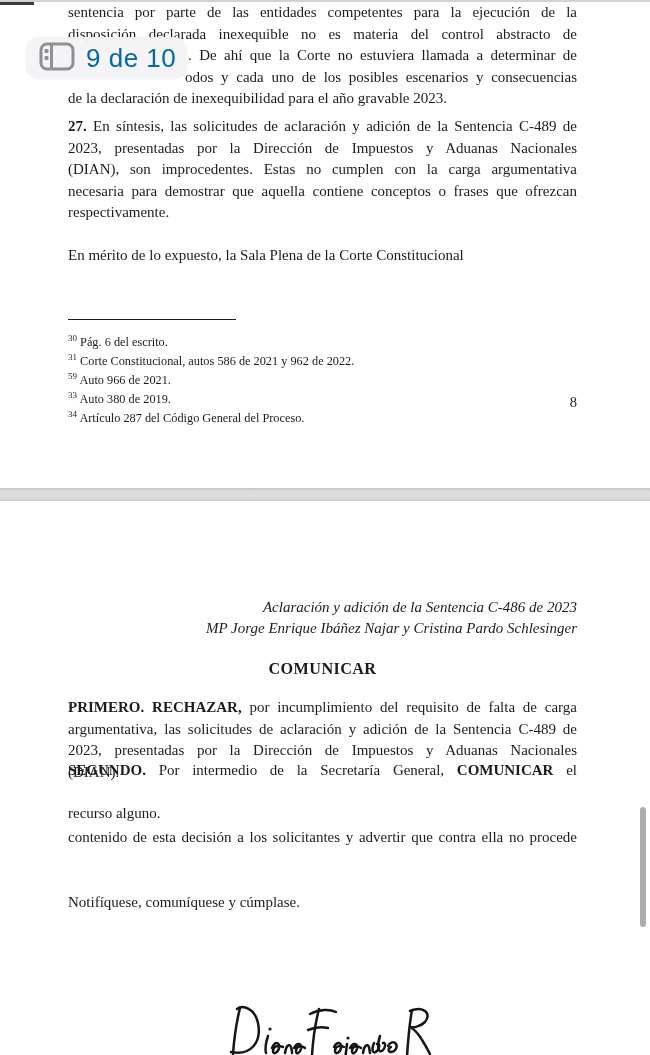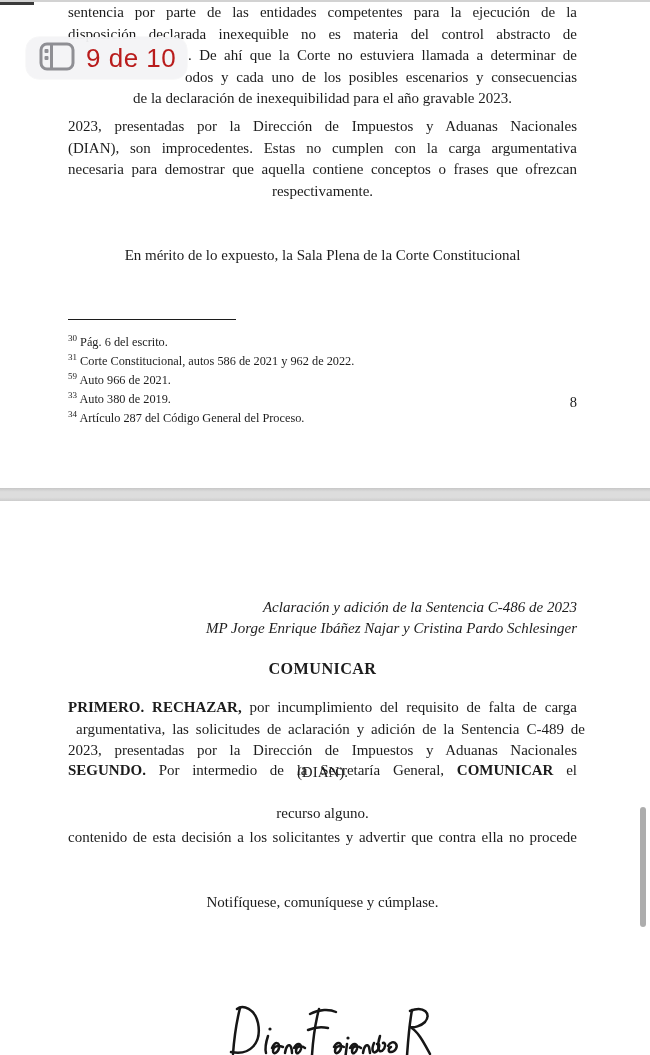--- a/index.html
+++ b/index.html
@@ -5,33 +5,33 @@
   html,body { margin:0; padding:0; background:#ffffff; }
   #screen {
     position:relative; width:650px; height:1055px; overflow:hidden;
     background:#ffffff; font-family:"Liberation Serif", serif; color:#1c1c1c;
   }
   
   .top-hairline { position:absolute; left:0; top:0; width:650px; height:2px; background:#d2d2d2; }
   .top-dark-fragment { position:absolute; left:0; top:2px; width:34px; height:3px; background:#3a3a3a; }
 
   
-  .doc-block { position:absolute; left:68px; width:509px;text-align:center; }
+  .doc-block { position:absolute; left:68px; width:509px; }
   .tl { white-space:nowrap; line-height:21.5px; font-size:15px; height:21.5px; overflow:visible; }
   .tl .inner { display:inline-block; white-space:pre; }
   .b { font-weight:700; }
   .single-line { font-size:15px; line-height:21.5px; white-space:nowrap; }
 
   
   .page-badge {
     position:absolute; left:26px; top:37px; width:161px; height:42px;
     background:rgba(243,243,245,0.95); border-radius:13px;
     display:flex; align-items:center; gap:11px; padding-left:13px; box-sizing:border-box;
     box-shadow:0 0 0 0.5px rgba(0,0,0,0.05); z-index:5;
-    font-family:"Liberation Sans", sans-serif; color:#b91c1c;
+    font-family:"Liberation Sans", sans-serif; color:#0369a1;
   }
   .page-badge .label { font-size:26px; letter-spacing:0.5px; }
 
   
   .fn-sep { position:absolute; left:68px; top:319px; width:168px; height:0; border-top:1.8px solid #1c1c1c; }
   .footnotes { position:absolute; left:68px; top:331px; width:509px; font-size:12.3px; }
   .footnote { line-height:14.8px; white-space:nowrap; }
   .footnote sup { font-size:9px; }
 
   .page-number { position:absolute; left:68px; top:394px; width:509px; text-align:right; font-size:14.5px; }
@@ -73,20 +73,21 @@
 
   <div class="doc-block" style="top:2px;">
       <div class="tl"><span class="inner" style="word-spacing: 7.3125px;"><span>sentencia por parte de las entidades competentes para la ejecución de la</span></span></div>
       <div class="tl"><span class="inner" style="word-spacing: 8.65625px;"><span>disposición declarada inexequible no es materia del control abstracto de</span></span></div>
       <div class="tl" style="padding-left: 120px;"><span class="inner" style="word-spacing: 3.63352px;"><span>. De ahí que la Corte no estuviera llamada a determinar de</span></span></div>
       <div class="tl" style="padding-left: 117px;"><span class="inner" style="word-spacing: 3.98264px;"><span>odos y cada uno de los posibles escenarios y consecuencias</span></span></div>
       <div class="tl last"><span class="inner"><span>de la declaración de inexequibilidad para el año gravable 2023.</span></span></div>
     </div>
 
   <div class="doc-block" style="top:116px;">
+      <div class="tl"><span class="inner" style="word-spacing: 2.59255px;"><span class="b">27.</span><span> En síntesis, las solicitudes de aclaración y adición de la Sentencia C-489 de</span></span></div>
       <div class="tl"><span class="inner" style="word-spacing: 8.88368px;"><span>2023, presentadas por la Dirección de Impuestos y Aduanas Nacionales</span></span></div>
       <div class="tl"><span class="inner" style="word-spacing: 7.04861px;"><span>(DIAN), son improcedentes. Estas no cumplen con la carga argumentativa</span></span></div>
       <div class="tl"><span class="inner" style="word-spacing: 3.84063px;"><span>necesaria para demostrar que aquella contiene conceptos o frases que ofrezcan</span></span></div>
       <div class="tl last"><span class="inner"><span>respectivamente.</span></span></div>
     </div>
 
   <div class="doc-block single-line" style="top:245px;">En mérito de lo expuesto, la Sala Plena de la Corte Constitucional</div>
 
   <div class="fn-sep"></div>
 
@@ -116,21 +117,21 @@
 
   <div class="case-header">
     <div>Aclaración y adición de la Sentencia C-486 de 2023</div>
     <div>MP Jorge Enrique Ibáñez Najar y Cristina Pardo Schlesinger</div>
   </div>
 
   <div class="resuelve">COMUNICAR</div>
 
   <div class="doc-block" style="top:697px;">
       <div class="tl"><span class="inner" style="word-spacing: 4.04861px;"><span class="b">PRIMERO. RECHAZAR,</span><span> por incumplimiento del requisito de falta de carga</span></span></div>
-      <div class="tl"><span class="inner" style="word-spacing: 3.20597px; margin-left: 8px;"><span>argumentativa, las solicitudes de aclaración y adición de la Sentencia C-489 de</span></span></div>
+      <div class="tl"><span class="inner" style="word-spacing: 3.20597px;"><span>argumentativa, las solicitudes de aclaración y adición de la Sentencia C-489 de</span></span></div>
       <div class="tl"><span class="inner" style="word-spacing: 8.88368px;"><span>2023, presentadas por la Dirección de Impuestos y Aduanas Nacionales</span></span></div>
       <div class="tl last"><span class="inner"><span>(DIAN).</span></span></div>
     </div>
 
   <div class="doc-block" style="top:760px;">
       <div class="tl"><span class="inner" style="word-spacing: 8.94727px;"><span class="b">SEGUNDO.</span><span> Por intermedio de la Secretaría General, </span><span class="b">COMUNICAR</span><span> el</span></span></div>
       <div class="tl"><span class="inner" style="word-spacing: 1.89062px; margin-top: 45px;"><span>contenido de esta decisión a los solicitantes y advertir que contra ella no procede</span></span></div>
       <div class="tl last"><span class="inner"><span>recurso alguno.</span></span></div>
     </div>
 

